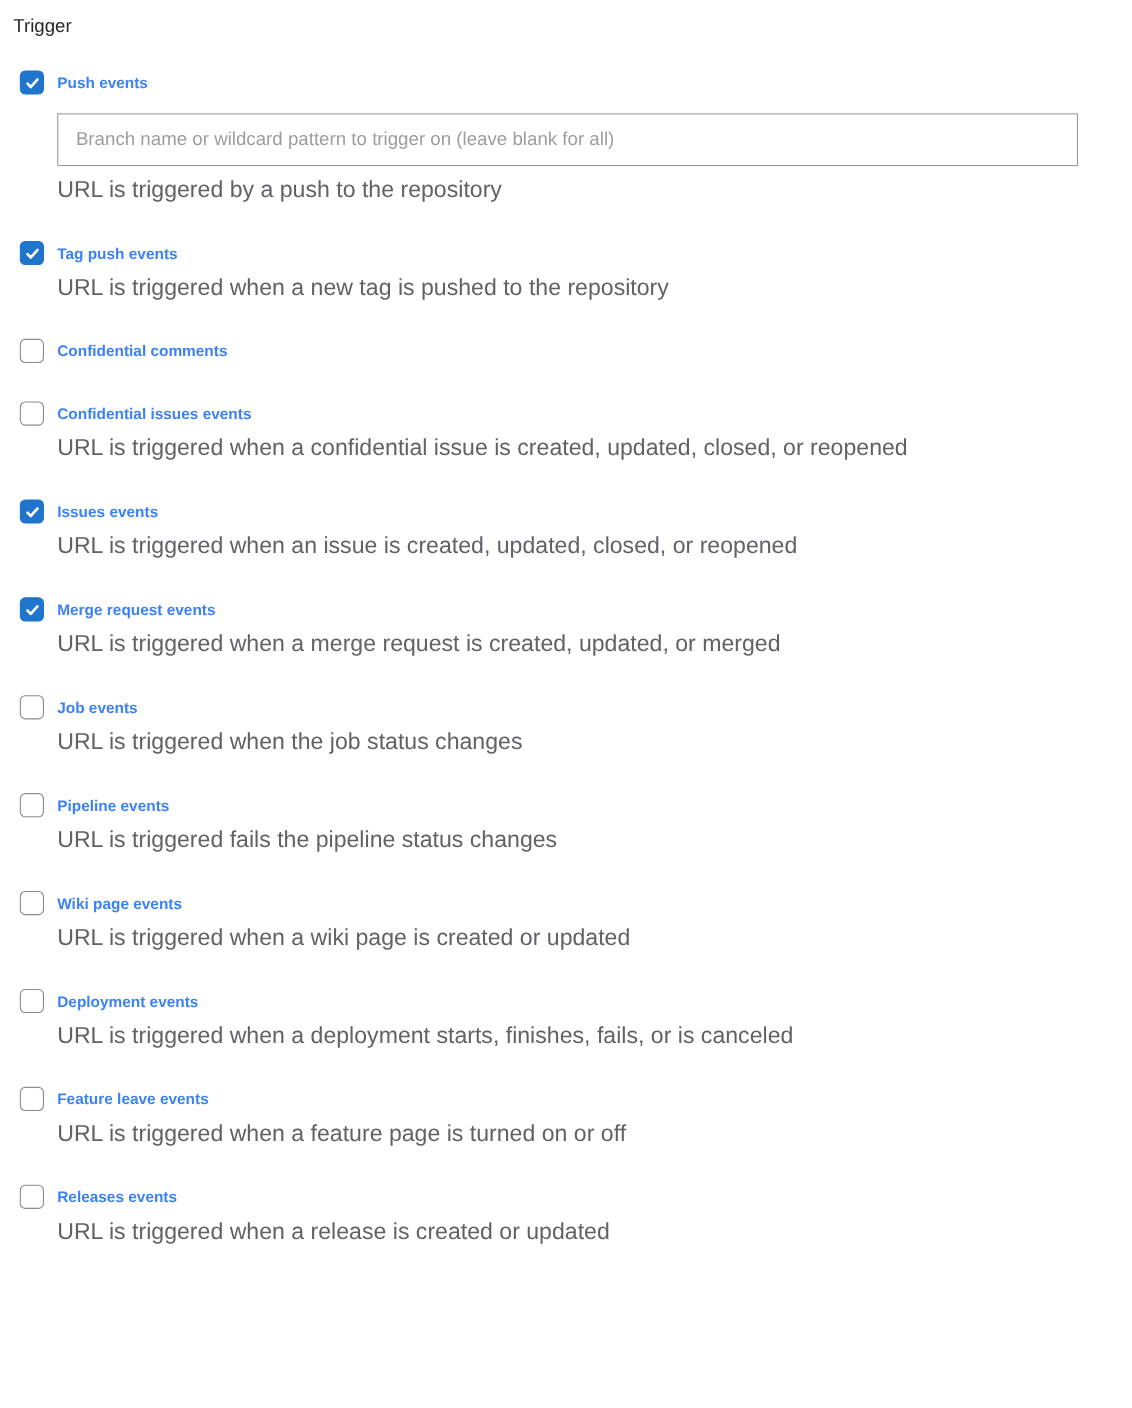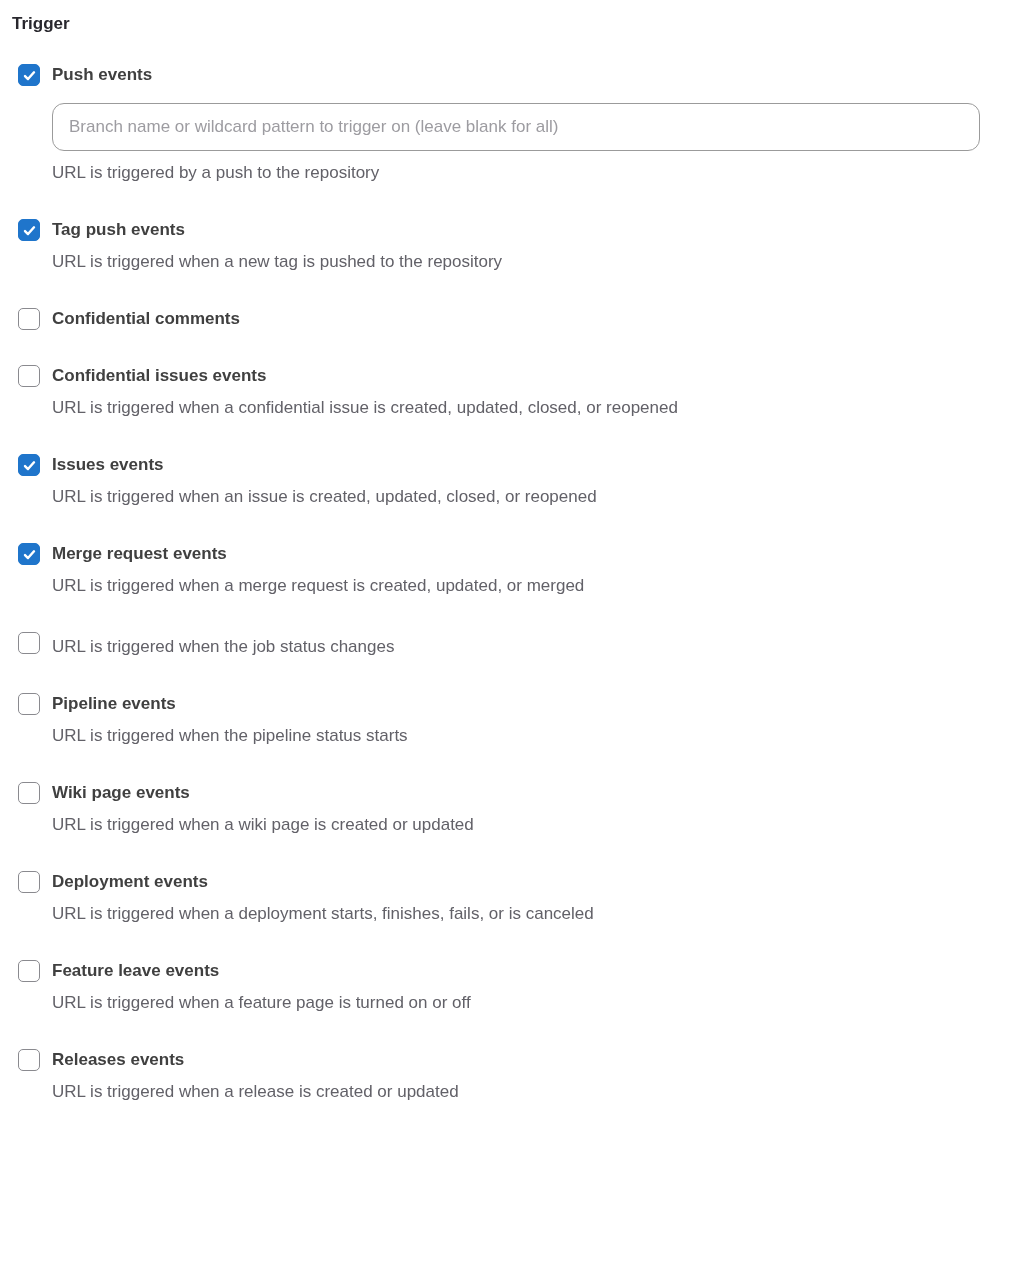--- a/index.html
+++ b/index.html
@@ -10,21 +10,21 @@
   }
   .page {
     width: 1029px;
     min-height: 1280px;
     padding: 13px 0 10px 0;
     background: #ffffff;
     overflow: hidden;
   }
   .section-title {
     font-size: 17px;
-    font-weight: 700;
+    font-weight: 400;
     color: #28272d;
     margin: 0 0 26px 12px;
     line-height: 22px;
   }
   .trigger-item {
     display: flex;
     align-items: flex-start;
     margin: 0 0 29px 18px;
   }
   .checkbox {
@@ -45,45 +45,45 @@
     border-color: #1f75cb;
   }
   .checkbox .check-icon { display: none; width: 15px; height: 15px; }
   .checkbox.checked .check-icon { display: block; }
   .content {
     margin-left: 12px;
     flex: 1 1 auto;
   }
   .label {
     display: block;
-    font-size: 17px;
+    font-size: 14px;
     font-weight: 700;
-    color: #404040;
+    color: #3b82f6;
     line-height: 28px;
     cursor: pointer;
   }
   .desc {
     display: block;
-    font-size: 17px;
+    font-size: 21px;
     font-weight: 400;
     color: #626168;
     line-height: 28px;
     margin-top: 4px;
   }
   .branch-input {
     display: block;
     width: 928px;
     height: 48px;
     margin-top: 14px;
     padding: 0 16px;
     font-family: "Liberation Sans", "DejaVu Sans", sans-serif;
     font-size: 17px;
     color: #303030;
     border: 1px solid #9b9b9b;
-    border-radius: 12px;
+    border-radius: 0;
     background: #ffffff;
     outline: none;
   }
   .branch-input::placeholder {
     color: #9d9ca1;
     opacity: 1;
   }
   .branch-input + .desc { margin-top: 8px; }
 </style>
 </head>
@@ -159,31 +159,32 @@
       <label class="label">Merge request events</label>
       <span class="desc">URL is triggered when a merge request is created, updated, or merged</span>
     </div>
   </div>
 
   <div class="trigger-item">
     <span class="checkbox" role="checkbox" aria-checked="false">
       
     </span>
     <div class="content">
+      <label class="label">Job events</label>
       <span class="desc">URL is triggered when the job status changes</span>
     </div>
   </div>
 
   <div class="trigger-item">
     <span class="checkbox" role="checkbox" aria-checked="false">
       
     </span>
     <div class="content">
       <label class="label">Pipeline events</label>
-      <span class="desc">URL is triggered when the pipeline status starts</span>
+      <span class="desc">URL is triggered fails the pipeline status changes</span>
     </div>
   </div>
 
   <div class="trigger-item">
     <span class="checkbox" role="checkbox" aria-checked="false">
       
     </span>
     <div class="content">
       <label class="label">Wiki page events</label>
       <span class="desc">URL is triggered when a wiki page is created or updated</span>

